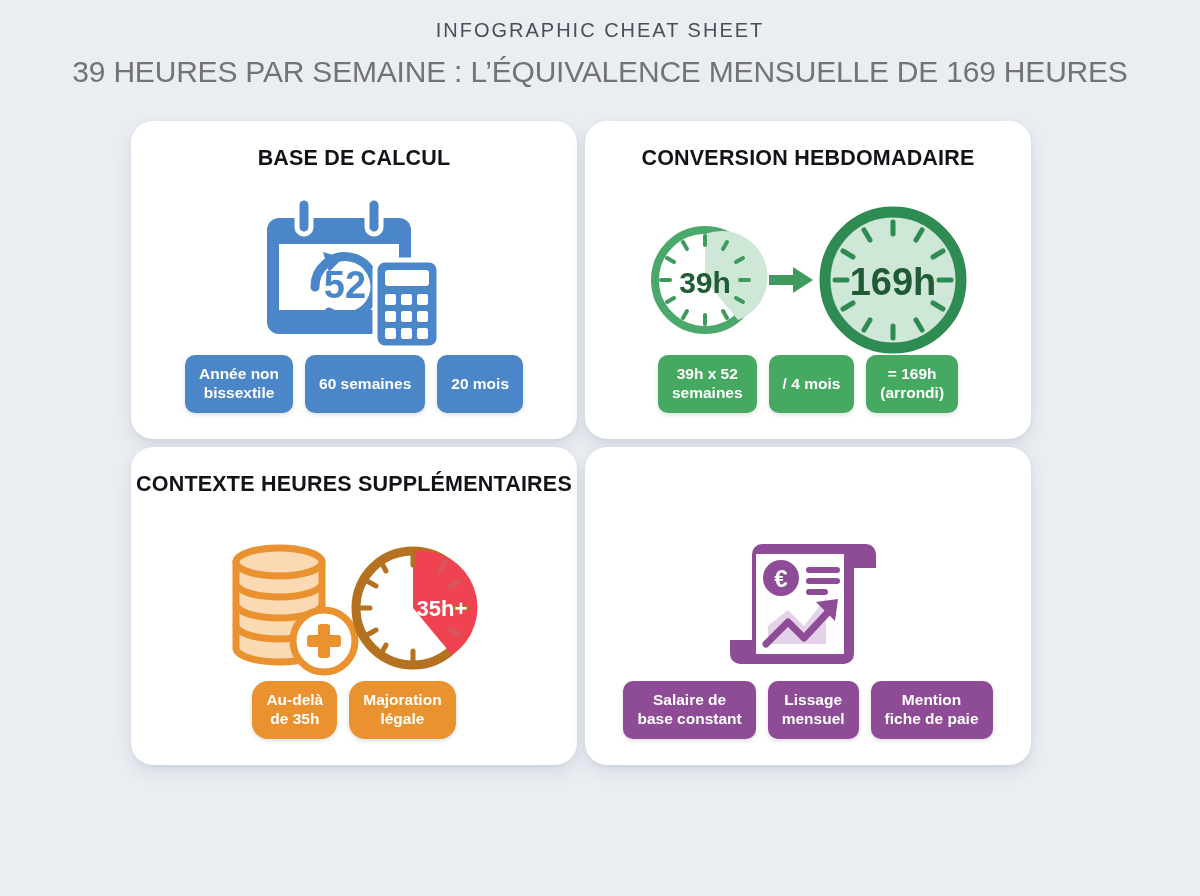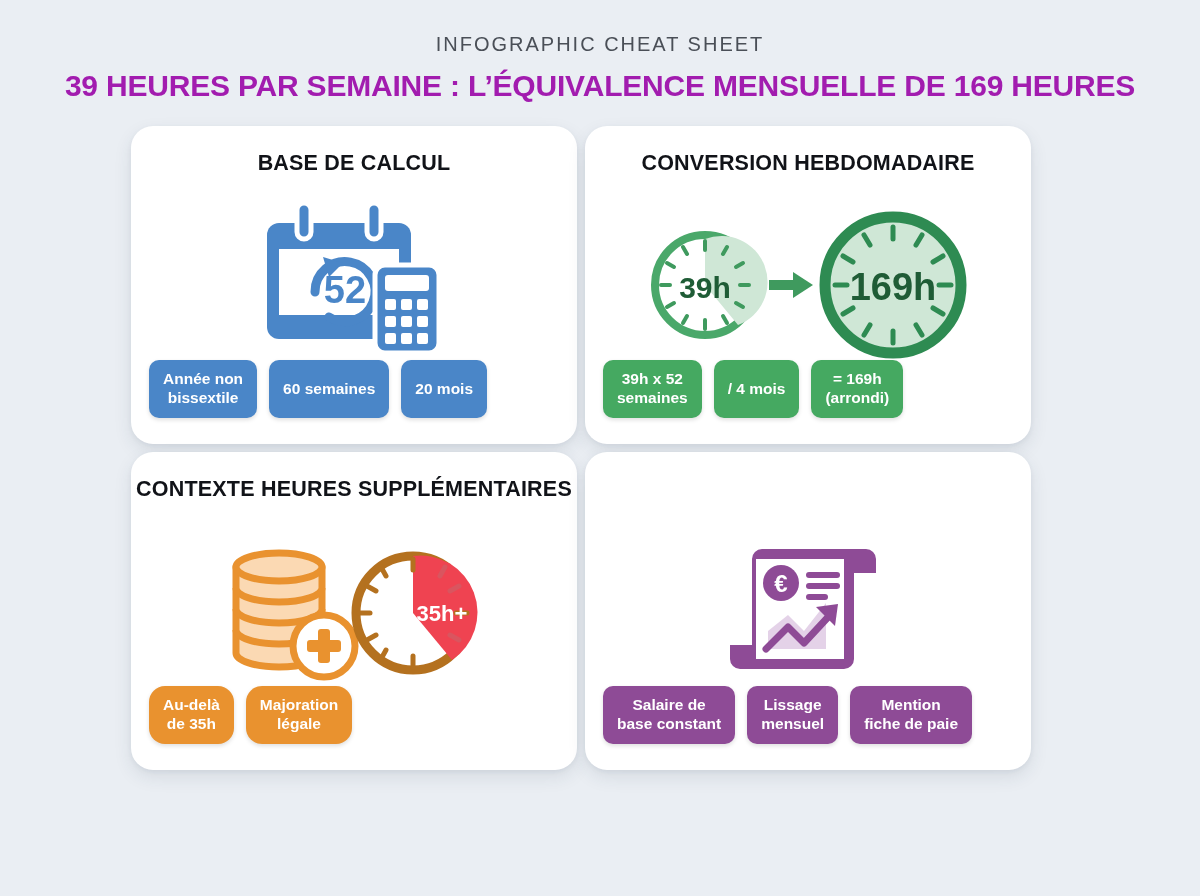--- a/index.html
+++ b/index.html
@@ -8,45 +8,45 @@
     background:#eaeef3;
     font-family:"Liberation Sans", sans-serif;
     overflow:hidden;
     position:relative;
   }
   .page{
     width:1200px;height:896px;
     box-sizing:border-box;
     display:flex;flex-direction:column;
     align-items:center;
-    padding-top:34px;
+    padding-top:20px;
   }
   
   .eyebrow{
     font-size:20px;
     letter-spacing:2.0px;
     color:#4a4f57;
     font-weight:300;
     text-transform:uppercase;
     line-height:1;
     margin-bottom:15px;
   }
   .headline{
     font-size:30px;
-    font-weight:bold;
+    font-weight:normal;
     letter-spacing:-0.2px;
-    color:#a21caf;
+    color:#737373;
     line-height:1.1;
     text-transform:uppercase;
     text-align:center;
     white-space:nowrap;
   }
   
   .grid{
-    margin-top:24px;
+    margin-top:33px;
     width:938px;
     display:grid;
     grid-template-columns:446px 446px;
     grid-template-rows:318px 318px;
     column-gap:46px;
     row-gap:46px;
     gap:8px;
   }
   .card{
     background:#ffffff;
@@ -71,20 +71,21 @@
   }
   .icon-area{
     flex:1;
     display:flex;
     align-items:flex-end;
     justify-content:center;
     width:100%;
   }
   .pills{
     display:flex;
+    justify-content:center;
     align-items:stretch;
     gap:12px;
     width:100%;
   }
   .pill{
     border-radius:10px;
     color:#ffffff;
     font-size:15.5px;
     font-weight:bold;
     line-height:1.22;

